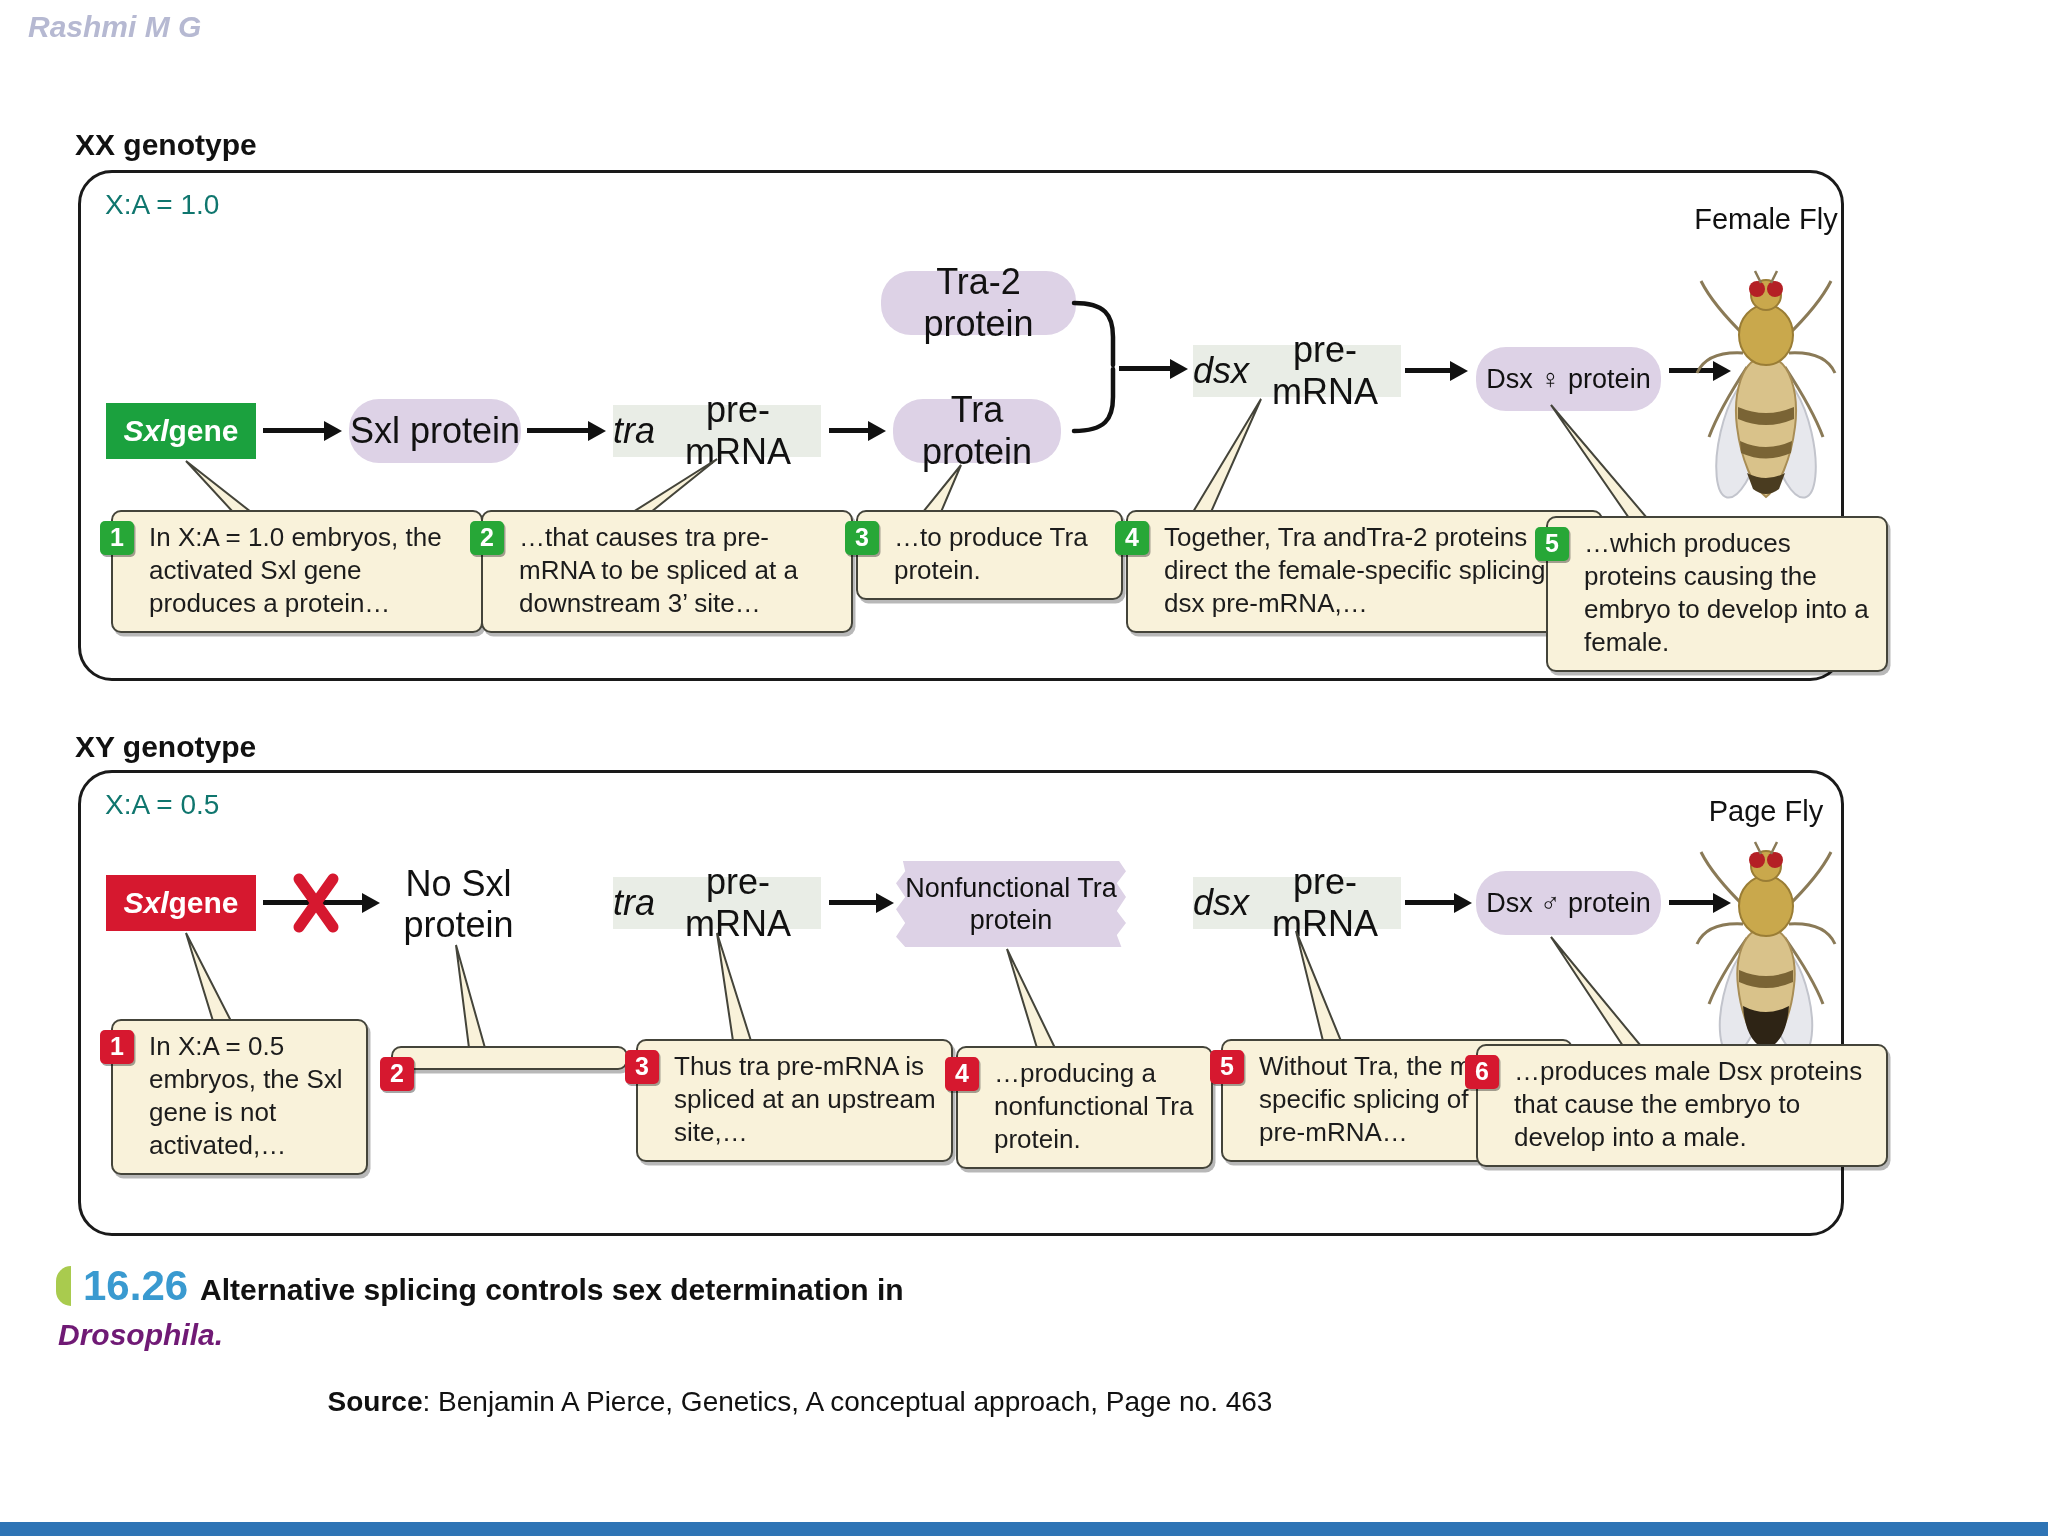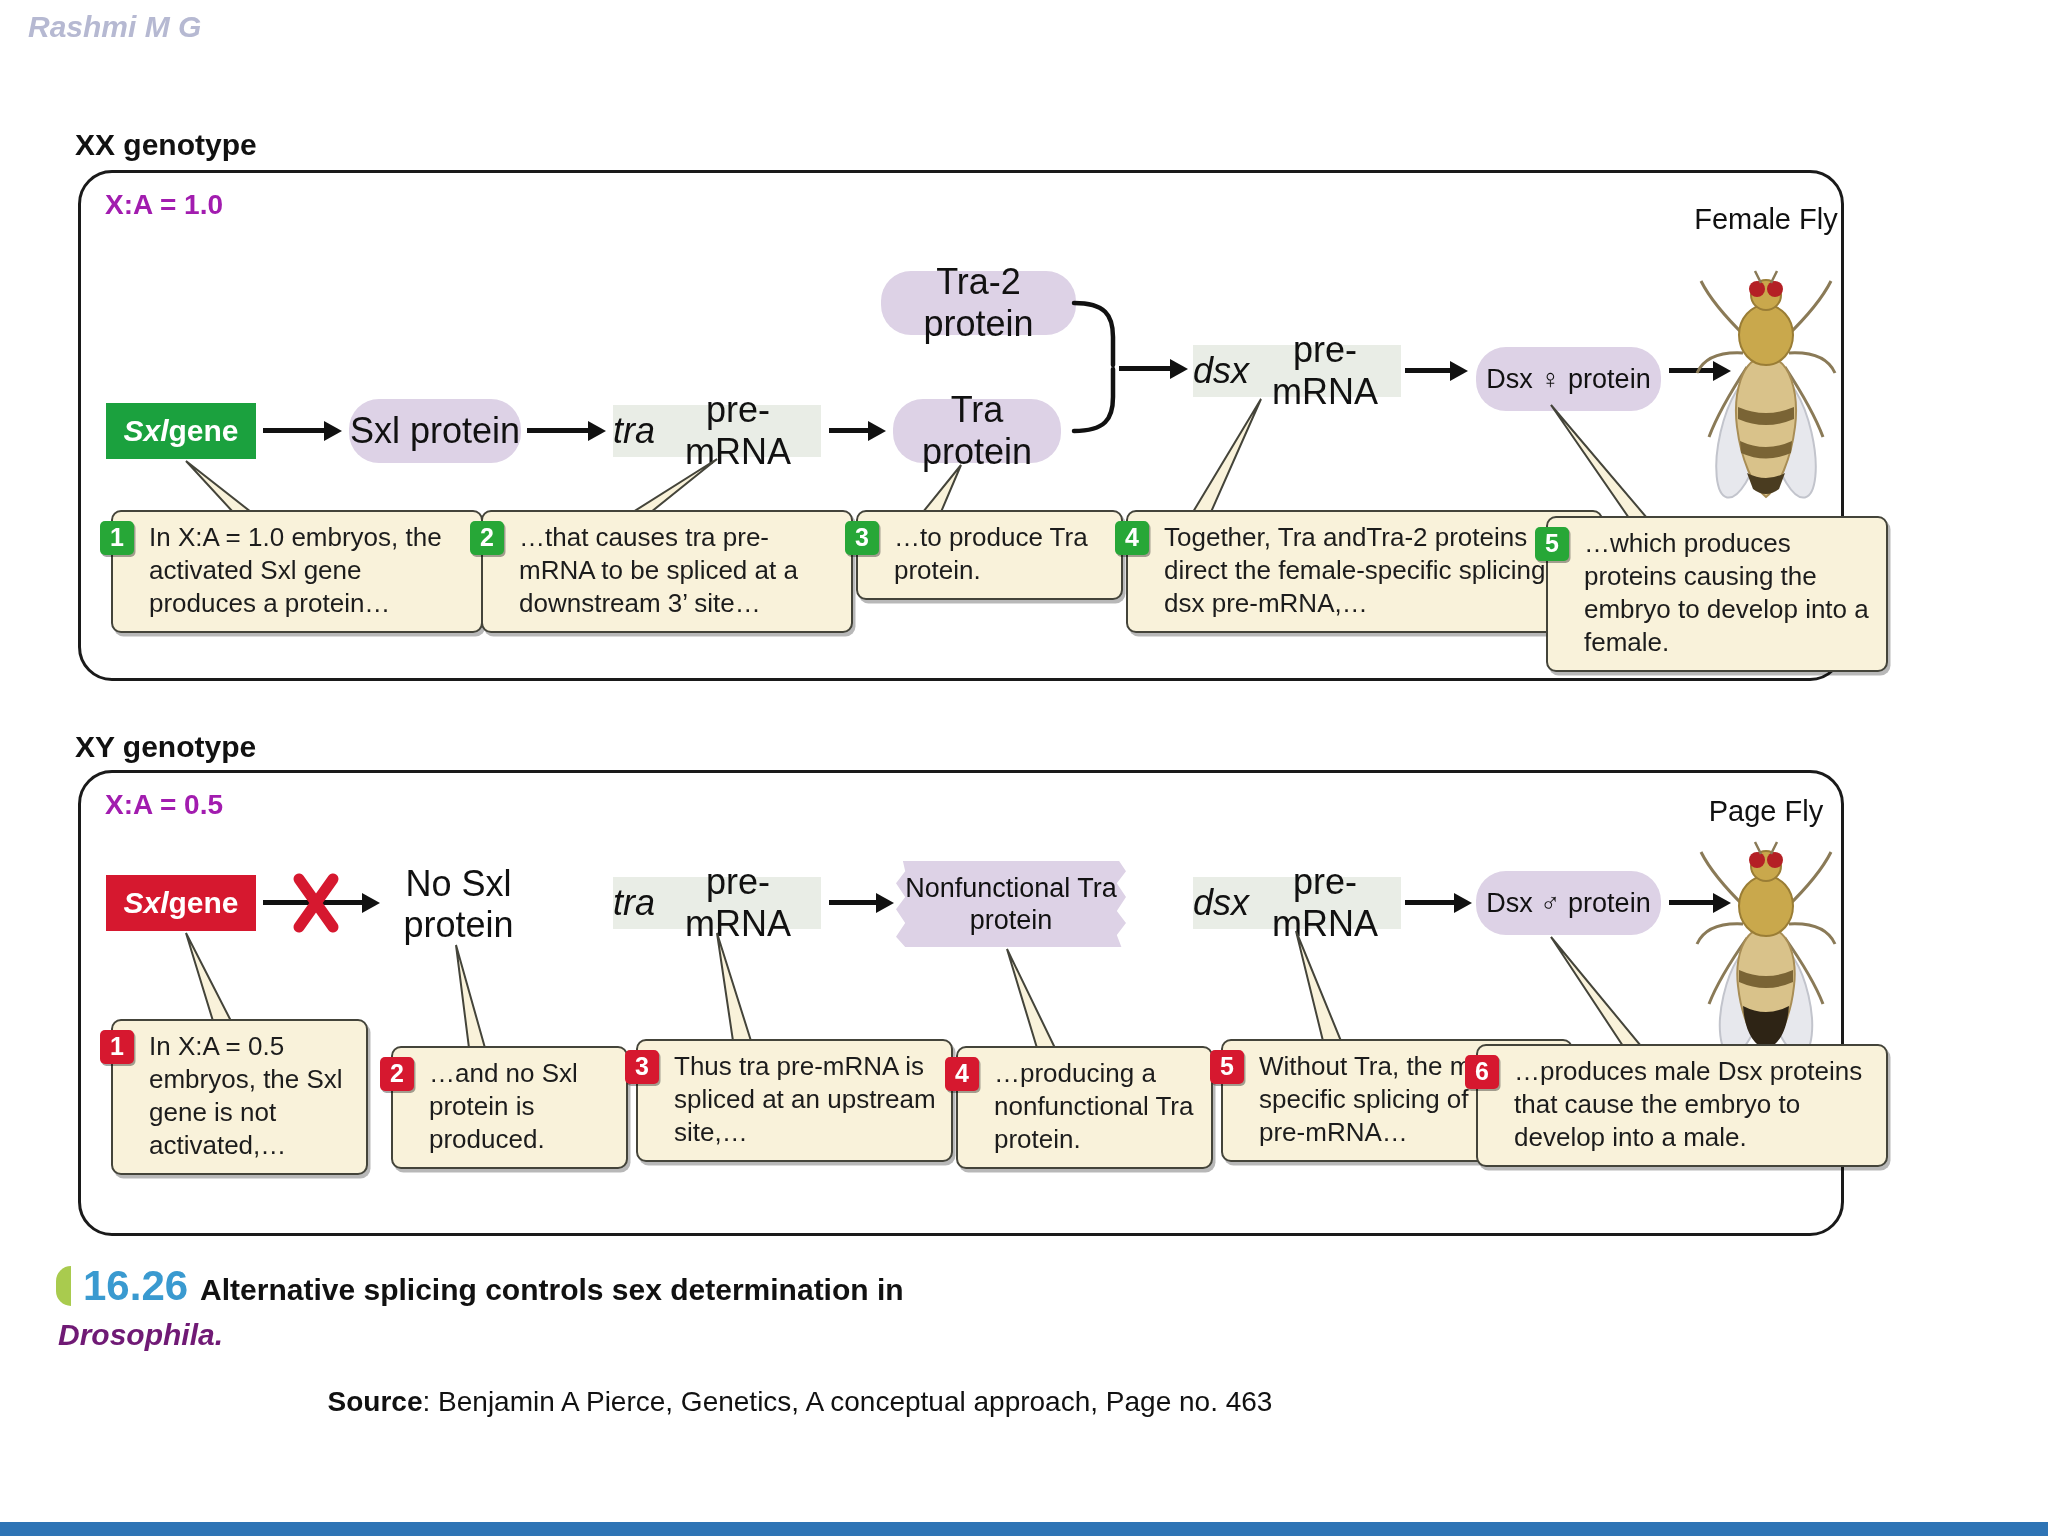--- a/index.html
+++ b/index.html
@@ -2,21 +2,21 @@
 <html><head>
 <meta charset="utf-8">
 <style>
   html,body{margin:0;padding:0;background:#ffffff;}
   body{width:2048px;height:1536px;font-family:"Liberation Sans",sans-serif;position:relative;overflow:hidden;}
   .page{position:absolute;inset:0;}
   .watermark{position:absolute;left:28px;top:10px;font-size:30px;font-weight:bold;font-style:italic;color:#b6b9d2;}
   .genotype-heading{position:absolute;font-size:30px;font-weight:bold;color:#111;}
   .panel{position:absolute;border:3px solid #1a1a1a;border-radius:34px;background:#fff;}
   .overlay{position:absolute;left:0;top:0;z-index:3;pointer-events:none;}
-  .ratio{position:absolute;font-size:28px;font-weight:bold;color:#a21caf;z-index:2;text-align:right;}
+  .ratio{position:absolute;font-size:28px;font-weight:normal;color:#0f766e;z-index:2;text-align:right;}
   .fly-label{position:absolute;font-size:29px;color:#111;z-index:2;text-align:center;}
   .node{position:absolute;display:flex;align-items:center;justify-content:center;font-size:36px;color:#111;text-align:center;z-index:2;}
   .gene{color:#fff;font-weight:bold;font-size:30px;}
   .green-bg{background:#1ba13e;}
   .red-bg{background:#d6182f;}
   .pill{background:#ddd2e6;border-radius:30px;}
   .mrna{background:#e9ede6;}
   .plain-label{background:none;line-height:1.15;}
   .wavy{background:#ddd2e6;line-height:1.2;font-size:27px;clip-path:polygon(3% 0,97% 0,100% 12%,96% 26%,100% 42%,96% 58%,100% 72%,96% 86%,98% 100%,4% 100%,0 88%,4% 72%,0 56%,4% 42%,0 26%,4% 12%);}
   .arrow{position:absolute;height:5px;background:#111;z-index:1;}
@@ -198,21 +198,20 @@
         <circle cx="84" cy="42" r="8" fill="#b42025"></circle>
       <path d="M70 36 L64 24 M80 36 L86 24" stroke="#8a7a57" stroke-width="2.5"></path>
     </svg>
 
     <div class="callout" style="left:30px;top:246px;width:205px;">
       <span class="badge badge-red">1</span>
       <span>In X:A = 0.5 embryos, the Sxl gene is not activated,…</span>
     </div>
     <div class="callout" style="left:310px;top:273px;width:185px;">
       <span class="badge badge-red">2</span>
-      <span>…and no Sxl protein is produced.</span>
     </div>
     <div class="callout" style="left:555px;top:266px;width:265px;">
       <span class="badge badge-red">3</span>
       <span>Thus tra pre-mRNA is spliced at an upstream site,…</span>
     </div>
     <div class="callout" style="left:875px;top:273px;width:205px;">
       <span class="badge badge-red">4</span>
       <span>…producing a nonfunctional Tra protein.</span>
     </div>
     <div class="callout" style="left:1140px;top:266px;width:300px;">

